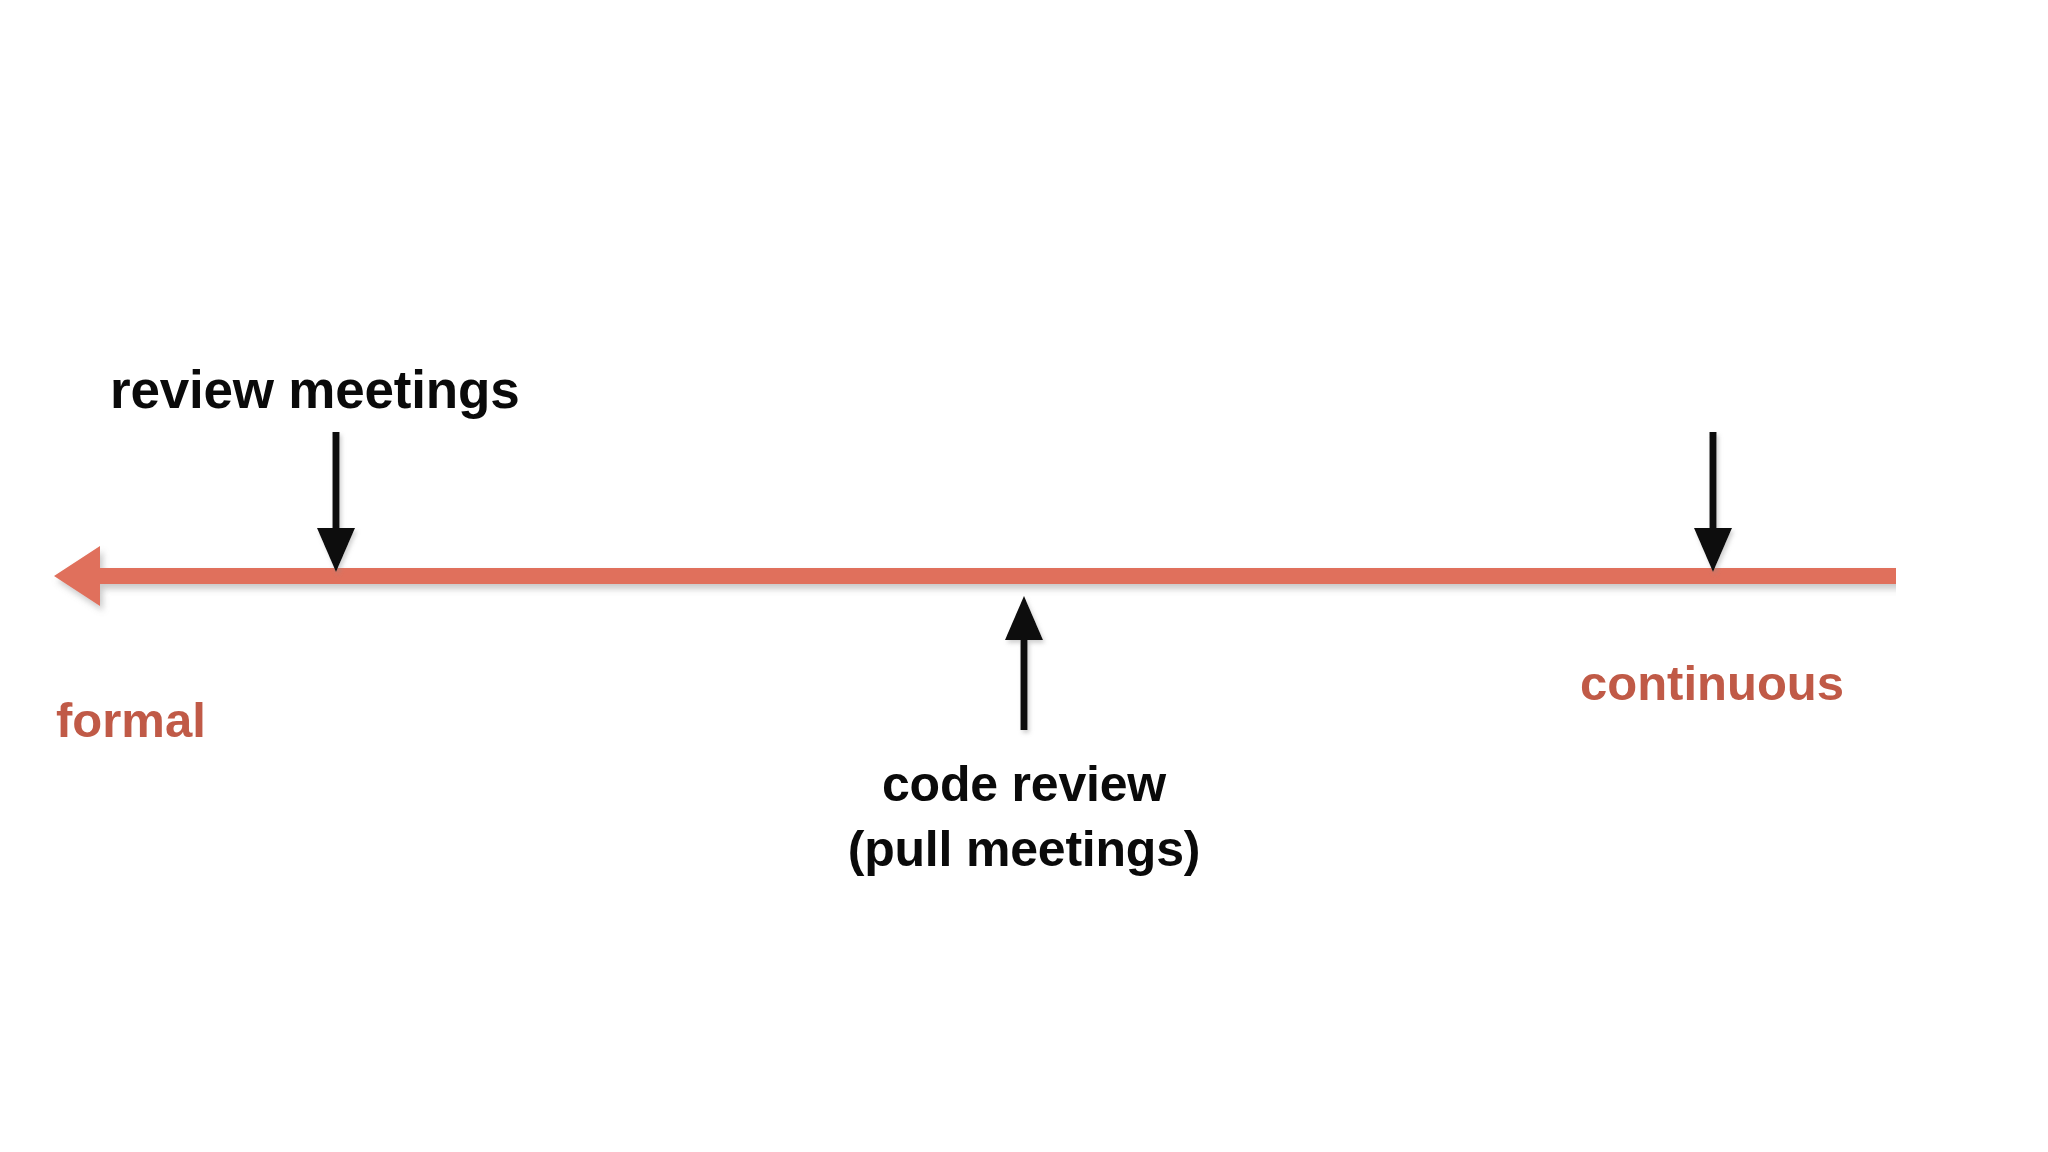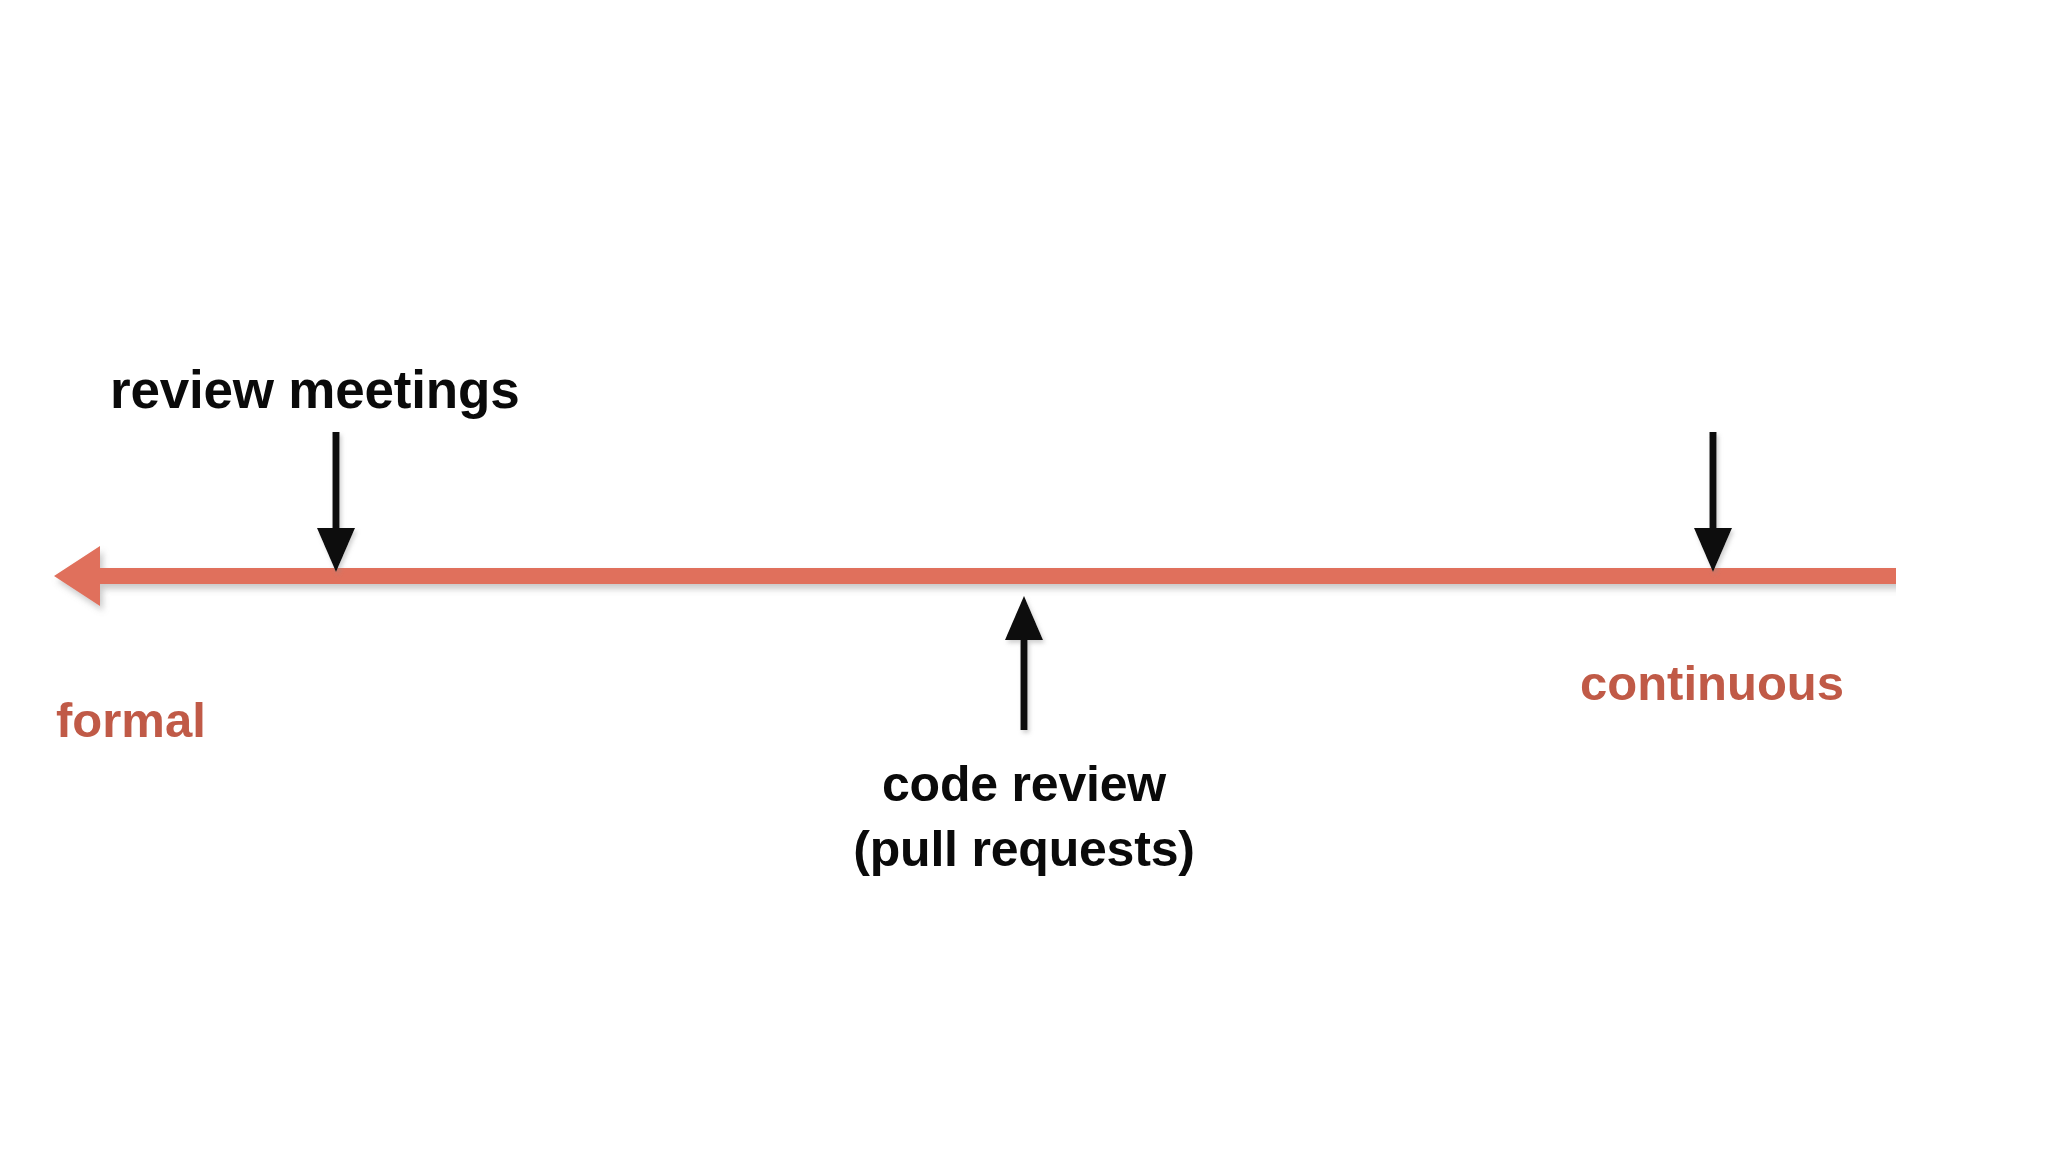--- a/index.html
+++ b/index.html
@@ -138,20 +138,20 @@
     </g>
   </svg>
 
   <div class="callout" id="callout-review-meetings" style="color: rgb(10, 10, 10);">
     <span class="callout-line">review meetings</span>
   </div>
 
 
   <div class="callout" id="callout-code-review" style="color: rgb(10, 10, 10);">
     <span class="callout-line">code review</span>
-    <span class="callout-line">(pull requests)</span>
+    <span class="callout-line">(pull meetings)</span>
   </div>
 
   <div class="pole-label" id="pole-label-formal" style="color:#C05A47;">formal</div>
 
   <div class="pole-label" id="pole-label-continuous" style="color:#C05A47;">continuous</div>
 
 </div>
 
 </body></html>

